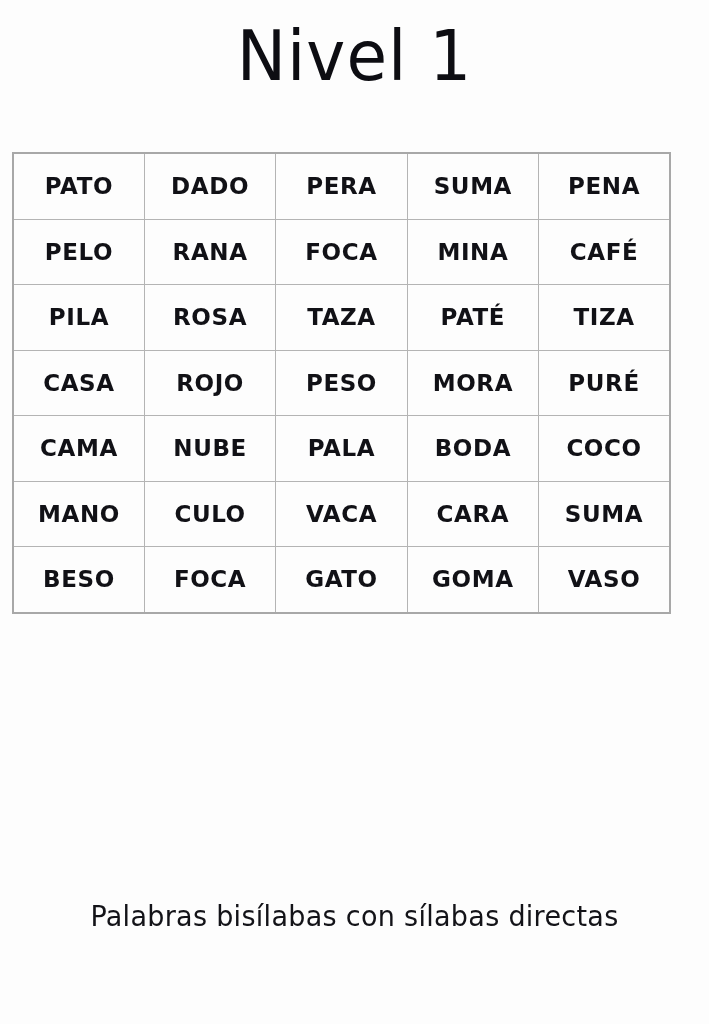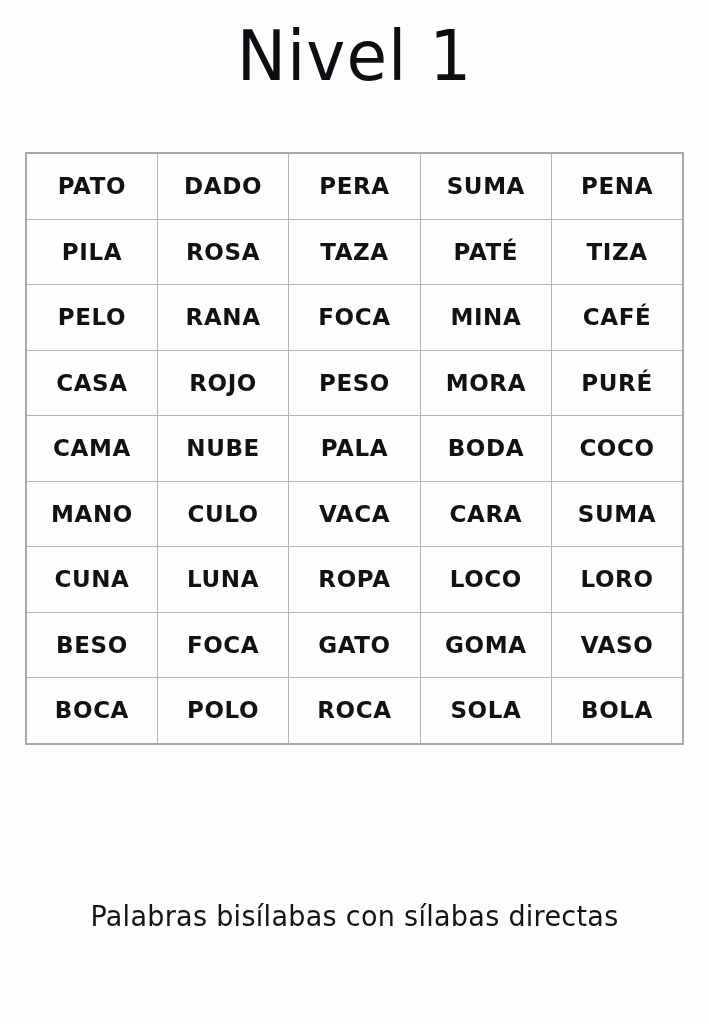--- a/index.html
+++ b/index.html
@@ -37,21 +37,21 @@
     line-height: 1.0;
     color: #0d0d12;
     letter-spacing: 1px;
     transform: scaleY(1.06);
     transform-origin: top center;
   }
 
   
   .word-table-wrap {
     position: absolute;
-    left: 25px;
+    left: 12px;
     top: 152px;
     width: 682px;
     border-radius: 18px;
   }
 
   table.word-table {
     border-collapse: collapse;
     width: 659px;
     table-layout: fixed;
     border: 2px solid #a8a8a8;
@@ -98,32 +98,32 @@
     <table class="word-table">
       <tbody>
           <tr>
             <td>PATO</td>
             <td>DADO</td>
             <td>PERA</td>
             <td>SUMA</td>
             <td>PENA</td>
           </tr>
           <tr>
+            <td>PELO</td>
+            <td>RANA</td>
+            <td>FOCA</td>
+            <td>MINA</td>
+            <td>CAFÉ</td>
+          </tr>
+          <tr>
             <td>PILA</td>
             <td>ROSA</td>
             <td>TAZA</td>
             <td>PATÉ</td>
             <td>TIZA</td>
-          </tr>
-          <tr>
-            <td>PELO</td>
-            <td>RANA</td>
-            <td>FOCA</td>
-            <td>MINA</td>
-            <td>CAFÉ</td>
           </tr>
           <tr>
             <td>CASA</td>
             <td>ROJO</td>
             <td>PESO</td>
             <td>MORA</td>
             <td>PURÉ</td>
           </tr>
           <tr>
             <td>CAMA</td>
@@ -133,39 +133,25 @@
             <td>COCO</td>
           </tr>
           <tr>
             <td>MANO</td>
             <td>CULO</td>
             <td>VACA</td>
             <td>CARA</td>
             <td>SUMA</td>
           </tr>
           <tr>
-            <td>CUNA</td>
-            <td>LUNA</td>
-            <td>ROPA</td>
-            <td>LOCO</td>
-            <td>LORO</td>
-          </tr>
-          <tr>
             <td>BESO</td>
             <td>FOCA</td>
             <td>GATO</td>
             <td>GOMA</td>
             <td>VASO</td>
-          </tr>
-          <tr>
-            <td>BOCA</td>
-            <td>POLO</td>
-            <td>ROCA</td>
-            <td>SOLA</td>
-            <td>BOLA</td>
           </tr>
         </tbody>
     </table>
   </div>
 
   <div class="caption">Palabras bisílabas con sílabas directas</div>
 
 </div>
 
 </body></html>

